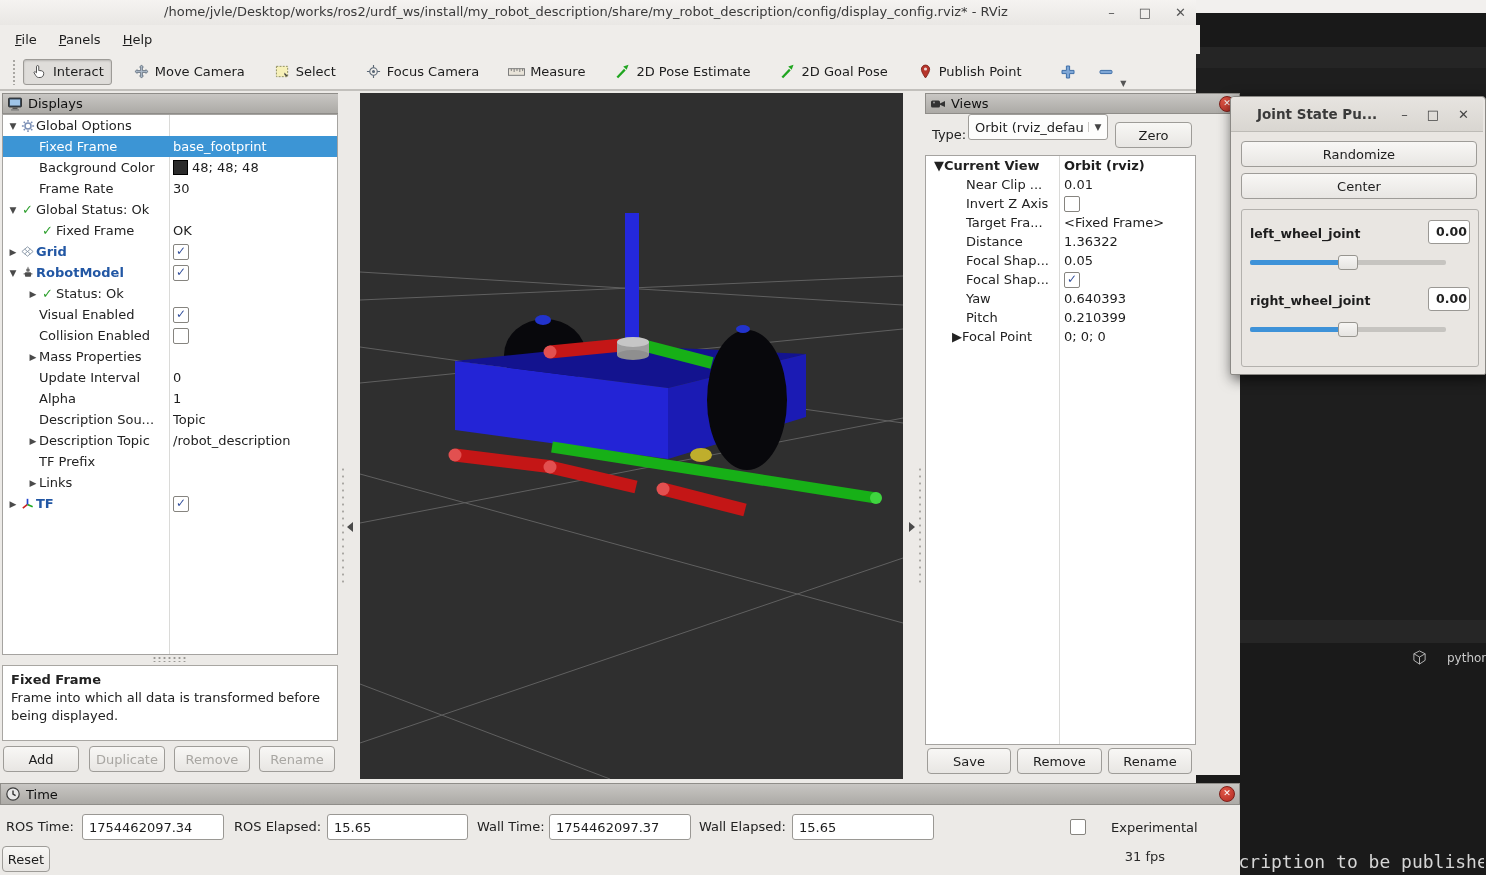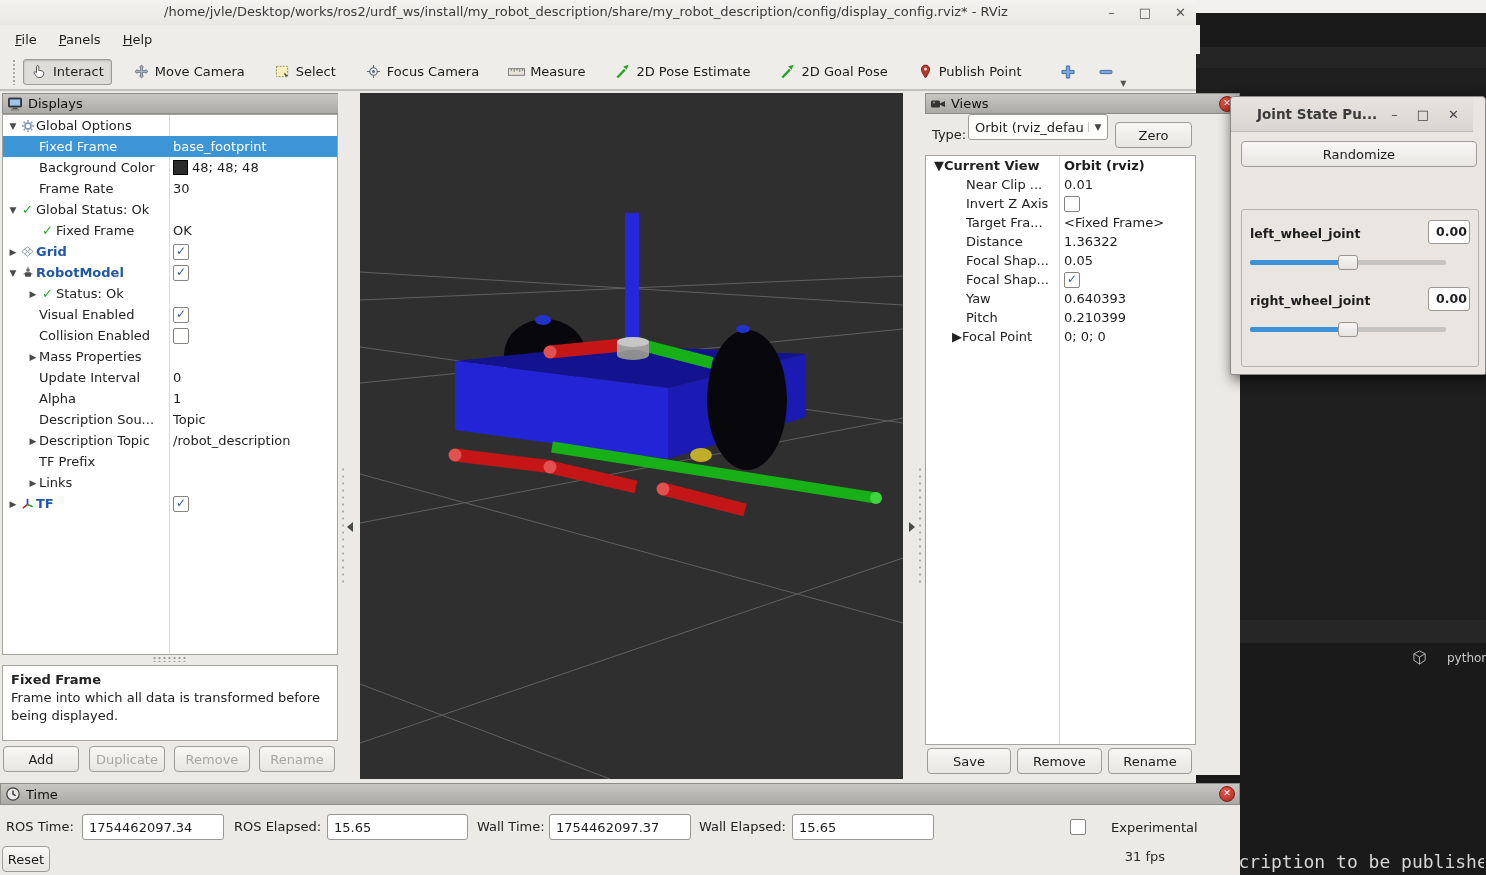--- a/index.html
+++ b/index.html
@@ -100,21 +100,21 @@
   .time-panel .panel-header{height:22px;}
   .tfield-label{position:absolute;top:31px;line-height:26px;}
   .tfield-input{position:absolute;top:31px;height:26px;background:#fff;border:1px solid #9A9894;border-radius:3px;
       box-sizing:border-box;padding:0 6px;font-size:13px;font-family:"DejaVu Sans",sans-serif;color:#1d1d1d;}
   .experimental{position:absolute;left:1070px;top:36px;display:flex;gap:25px;align-items:center;}
   .reset-btn{left:2px;top:63px;width:48px;}
   .fps{position:absolute;left:1105px;top:66px;width:60px;text-align:right;color:#2a2a2a;}
   
   .jsp{position:absolute;left:1230px;top:96px;width:256px;height:279px;background:#E9E6E2;border:1px solid #8B8985;
        border-radius:4px 4px 2px 2px;box-shadow:2px 4px 14px rgba(0,0,0,.65);box-sizing:border-box;}
-  .jsp-titlebar{position:absolute;left:0;top:0;right:12px;height:34px;background:linear-gradient(#E7E4E0,#D9D6D1);
+  .jsp-titlebar{position:absolute;left:0;top:0;right:2px;height:34px;background:linear-gradient(#E7E4E0,#D9D6D1);
        border-bottom:1px solid #BDBBB6;border-radius:4px 4px 0 0;display:flex;align-items:center;text-align:center;}
   .jsp-title{font-weight:bold;color:#3A3A3A;padding-left:26px;font-size:13.5px;}
   .jsp-controls{margin-left:auto;display:flex;gap:19px;padding-right:14px;color:#444;font-size:13px;}
   .jsp-btn{left:10px;width:236px;}
   .jsp-groupbox{position:absolute;left:10px;top:112px;width:236px;height:156px;border:1px solid #B3B1AD;border-radius:3px;}
   .joint-label{position:absolute;left:8px;font-weight:bold;font-size:12.5px;color:#1d1d1d;line-height:24px;}
   .joint-value{position:absolute;right:8px;width:42px;height:24px;background:#fff;border:1px solid #9A9894;border-radius:3px;
       box-sizing:border-box;text-align:right;padding:0 7px;font-weight:bold;font-size:12.5px;line-height:22px;}
   .slider{position:absolute;left:8px;width:196px;height:16px;}
   .slider .track{position:absolute;left:0;right:0;top:6px;height:5px;border-radius:2px;background:#C6C4C0;}
@@ -608,20 +608,21 @@
   <div class="jsp">
     <div class="jsp-titlebar">
       <span class="jsp-title">Joint State Pu...</span>
       <span class="jsp-controls">
         <span>–</span>
         <span>□</span>
         <span>✕</span>
       </span>
     </div>
     <div class="btn jsp-btn" style="top:44px">Randomize</div>
+    <div class="btn jsp-btn" style="top:76px">Center</div>
     <div class="jsp-groupbox" id="jsp-group">
         <div class="joint-label" style="top: 12px;">left_wheel_joint</div>
         <div class="joint-value" style="top: 10px;">0.00</div>
         <div class="slider" style="top: 44px;">
           <div class="track"></div>
           <div class="fill" style="width: 50%;"></div>
           <div class="handle" style="left: calc(50% - 10px);"></div>
         </div>
         <div class="joint-label" style="top: 79px;">right_wheel_joint</div>
         <div class="joint-value" style="top: 77px;">0.00</div>

